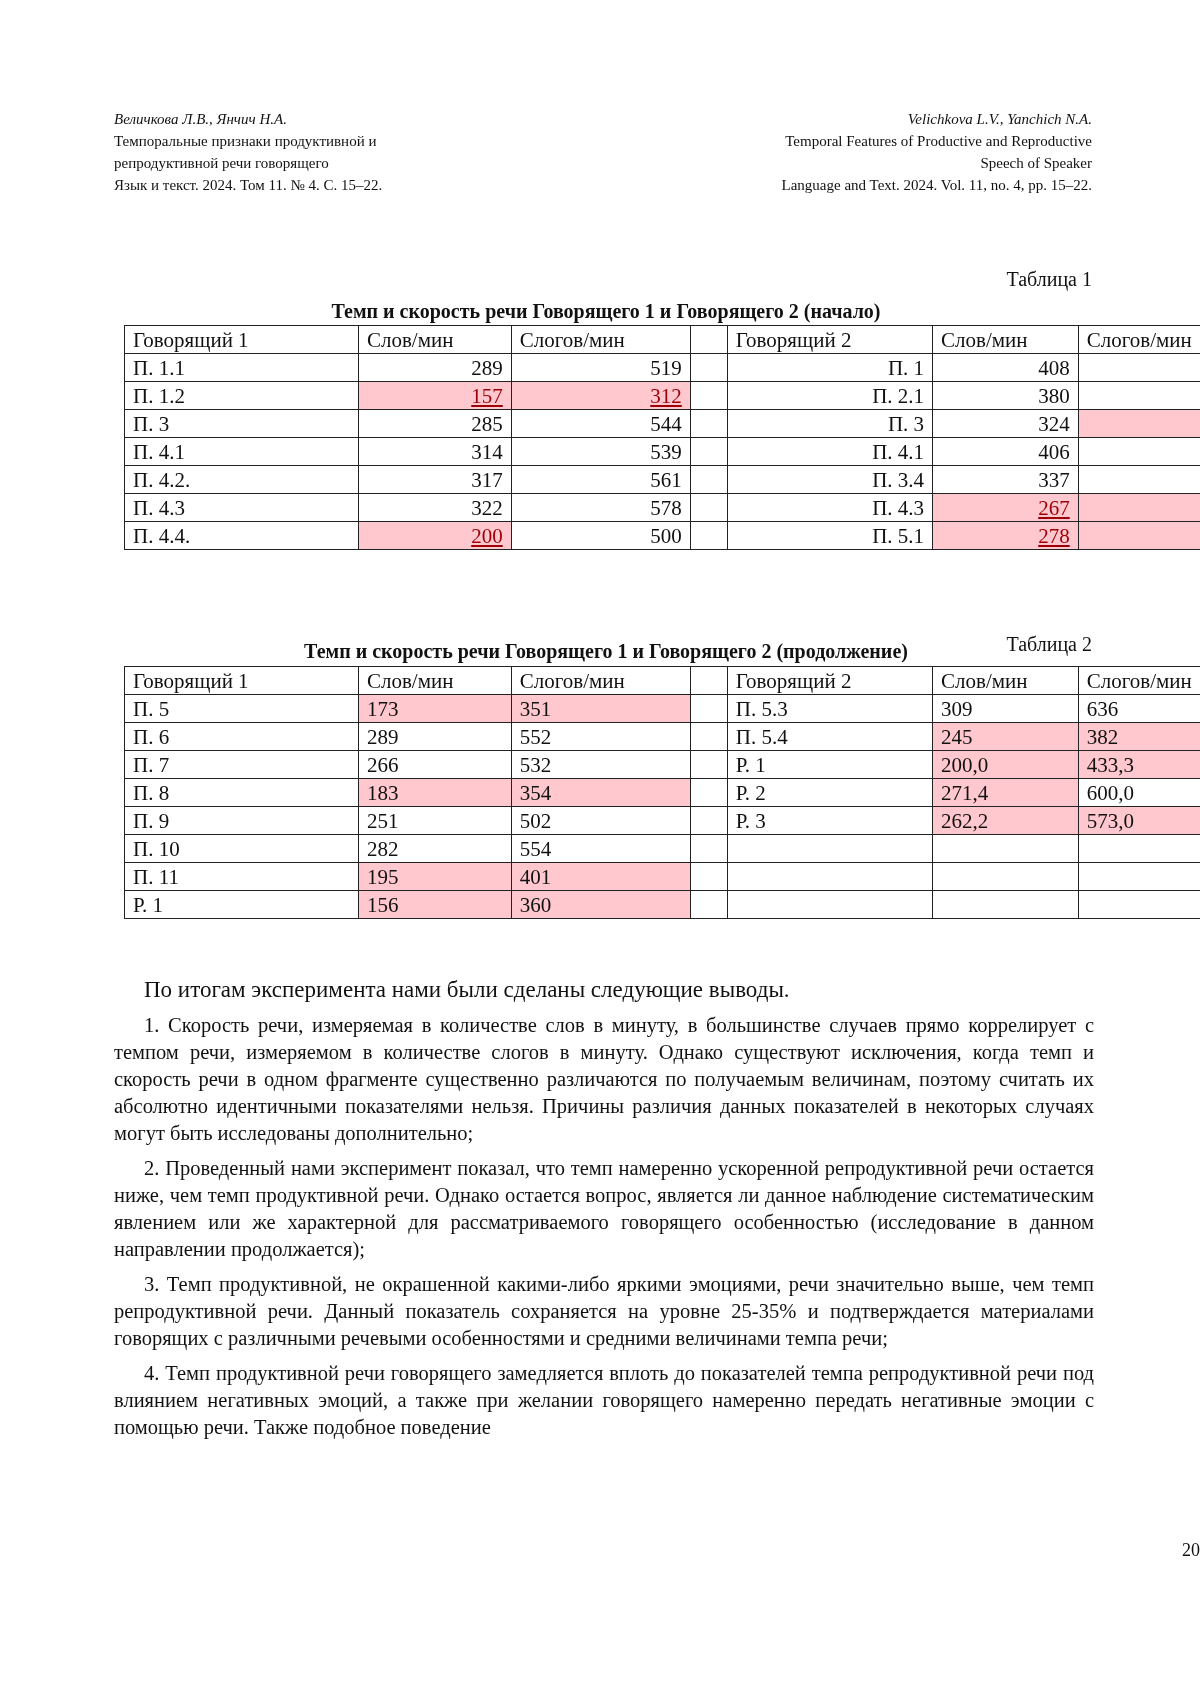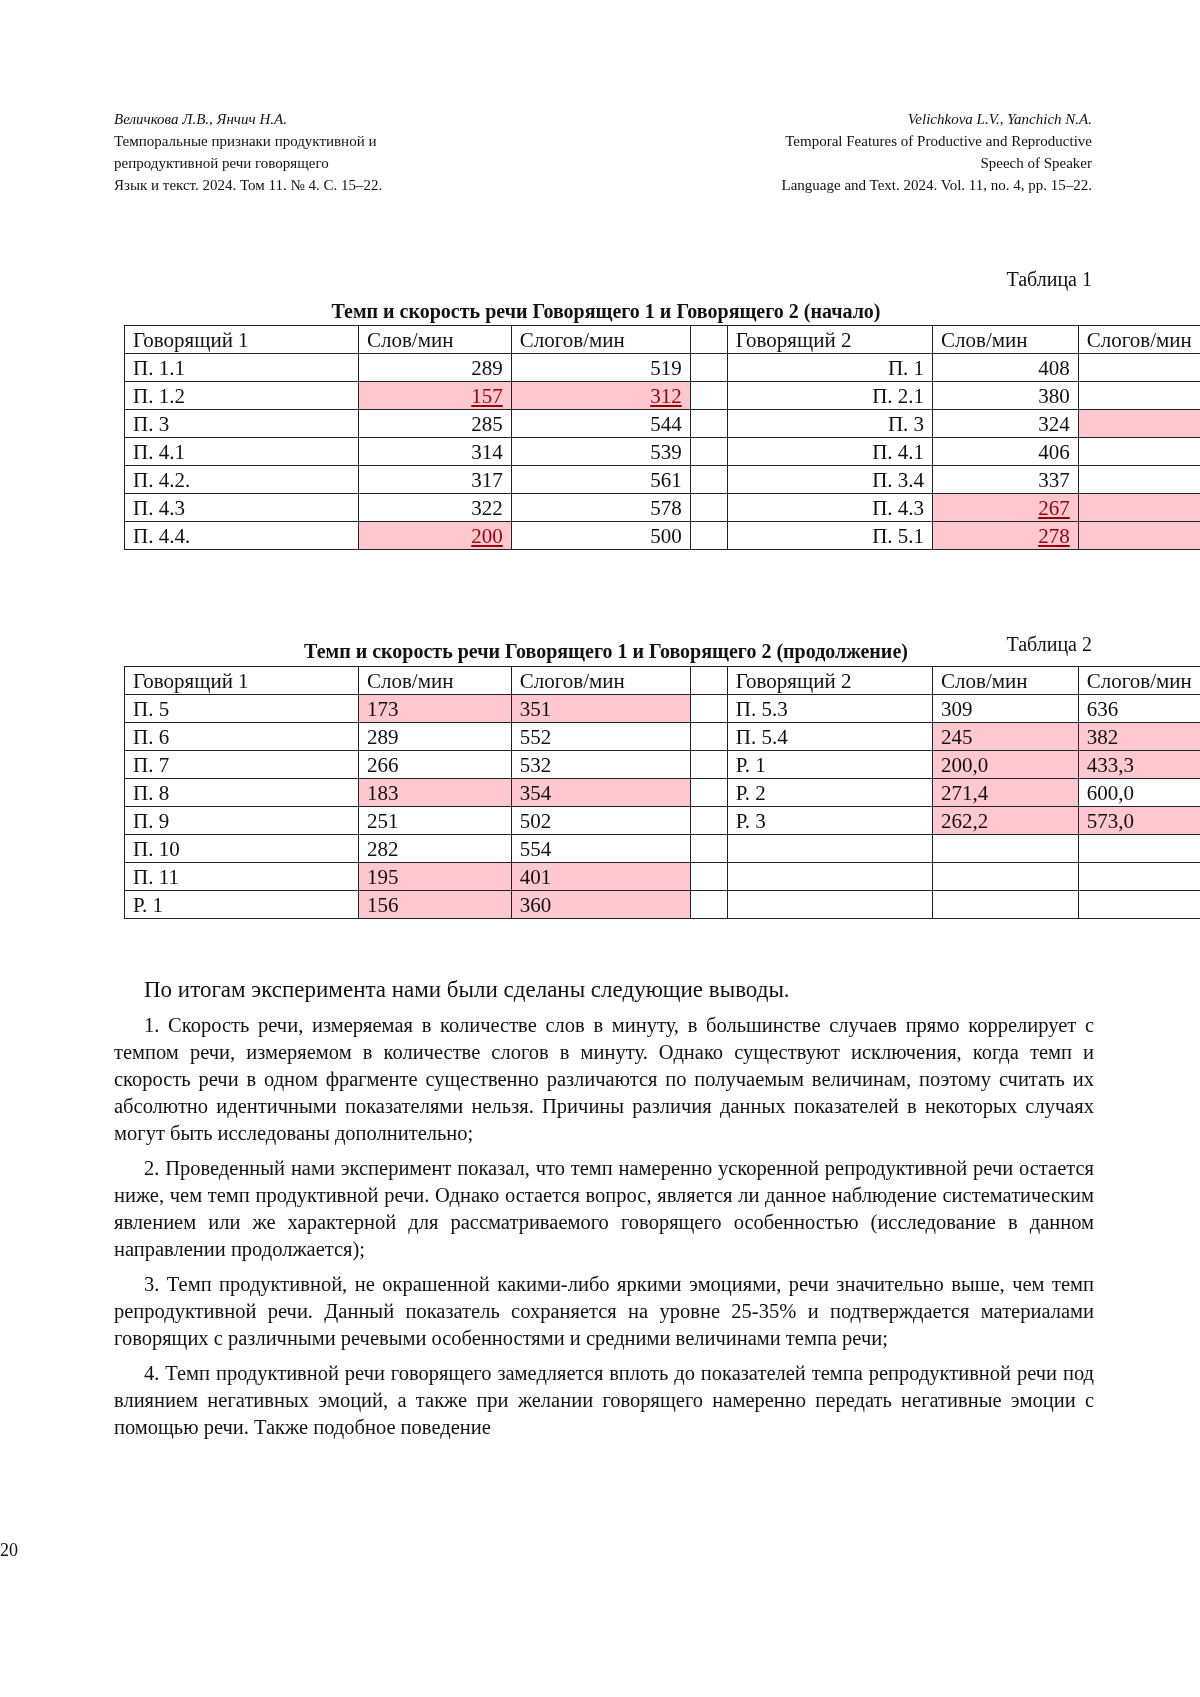--- a/index.html
+++ b/index.html
@@ -28,21 +28,21 @@
   table.dt td.hl { background: #ffc7ce; }
   table.t1 td.hl { color: #9c0006; text-decoration: underline; }
   col.c1 { width: 196px; } col.c2 { width: 128px; } col.c3 { width: 150px; }
   col.c4 { width: 31px; } col.c5 { width: 172px; } col.c6 { width: 122px; } col.c7 { width: 156px; }
 
   .body-text {
     position: absolute; left: 114px; width: 980px; font-size: 20.5px; line-height: 27px; text-align: justify;
   }
   .body-text p { margin: 0 0 8px 0; text-indent: 30px; }
   .intro { position: absolute; left: 144px; top: 977px; font-size: 23px; }
-  .pagenum { position: absolute; left: 0; width: 1200px; top: 1540px; text-align: left; font-size: 18px; }
+  .pagenum { position: absolute; left: 0; width: 1200px; top: 1540px; text-align: right; font-size: 18px; }
 </style>
 </head>
 <body>
 
 <div class="hdr hdr-left">
   <div class="italic">Величкова Л.В., Янчич Н.А.</div>
   <div>Темпоральные признаки продуктивной и</div>
   <div>репродуктивной речи говорящего</div>
   <div>Язык и текст. 2024. Том 11. № 4. С. 15–22.</div>
 </div>

